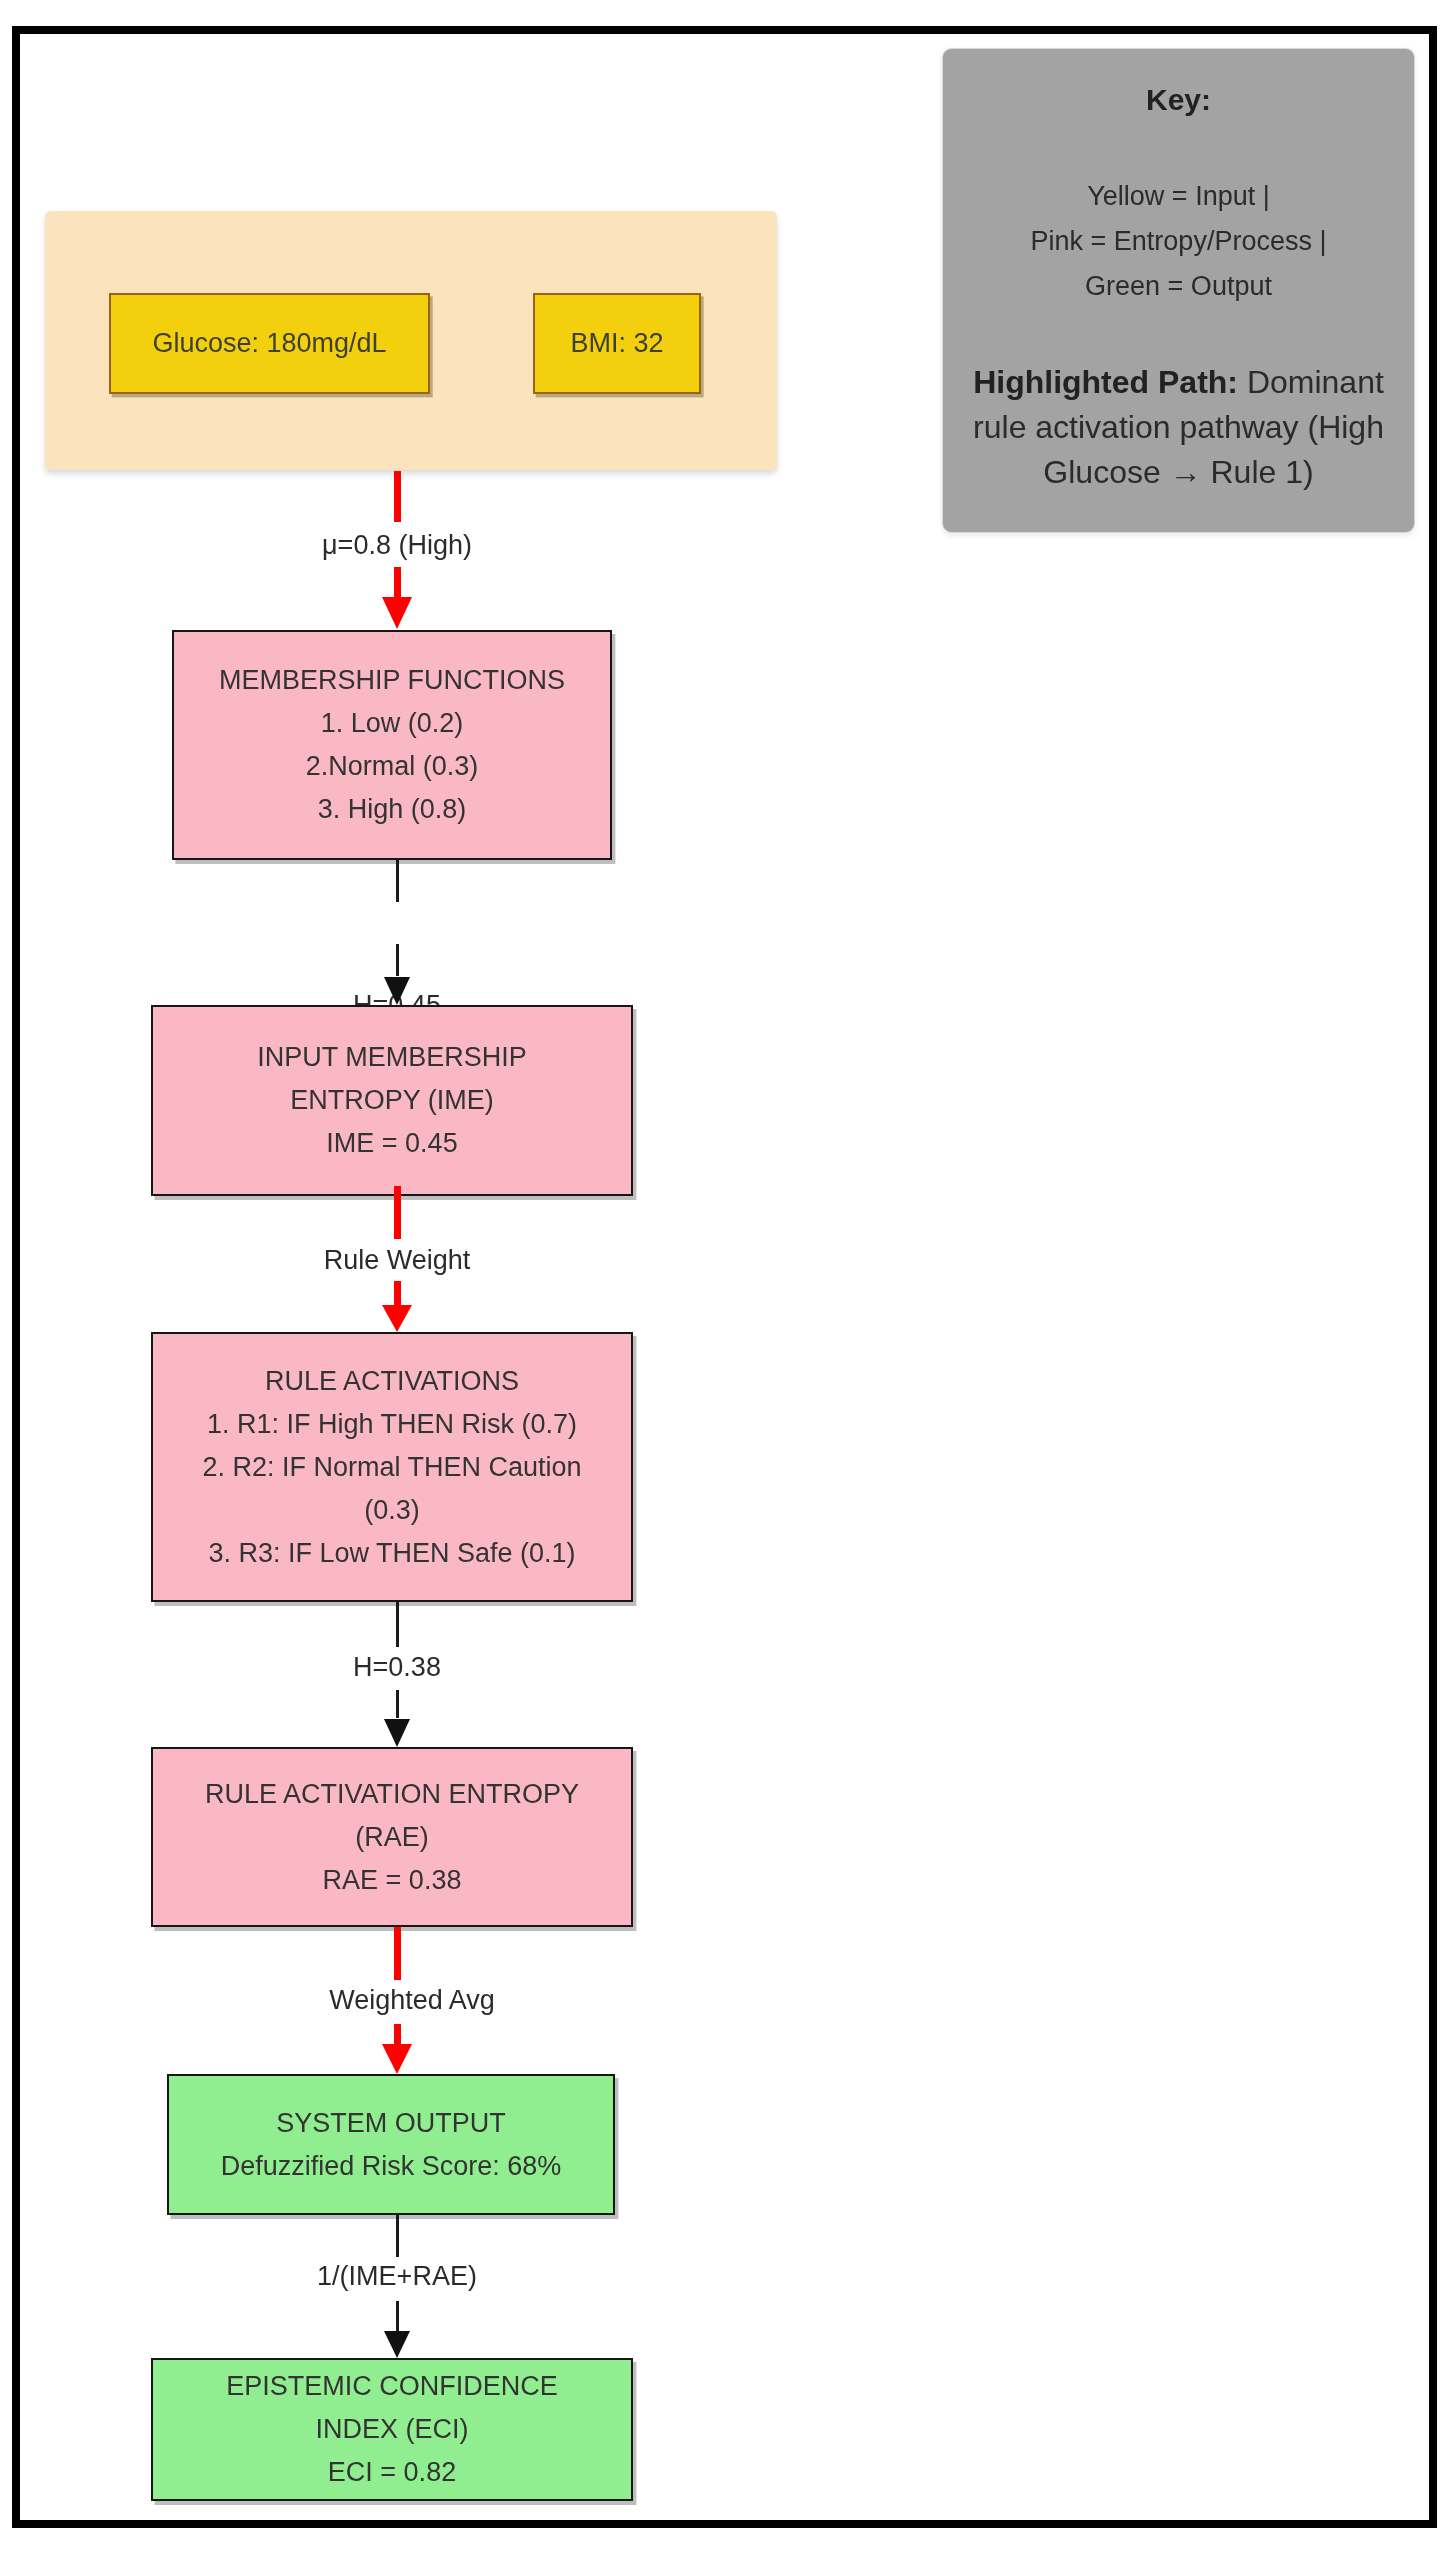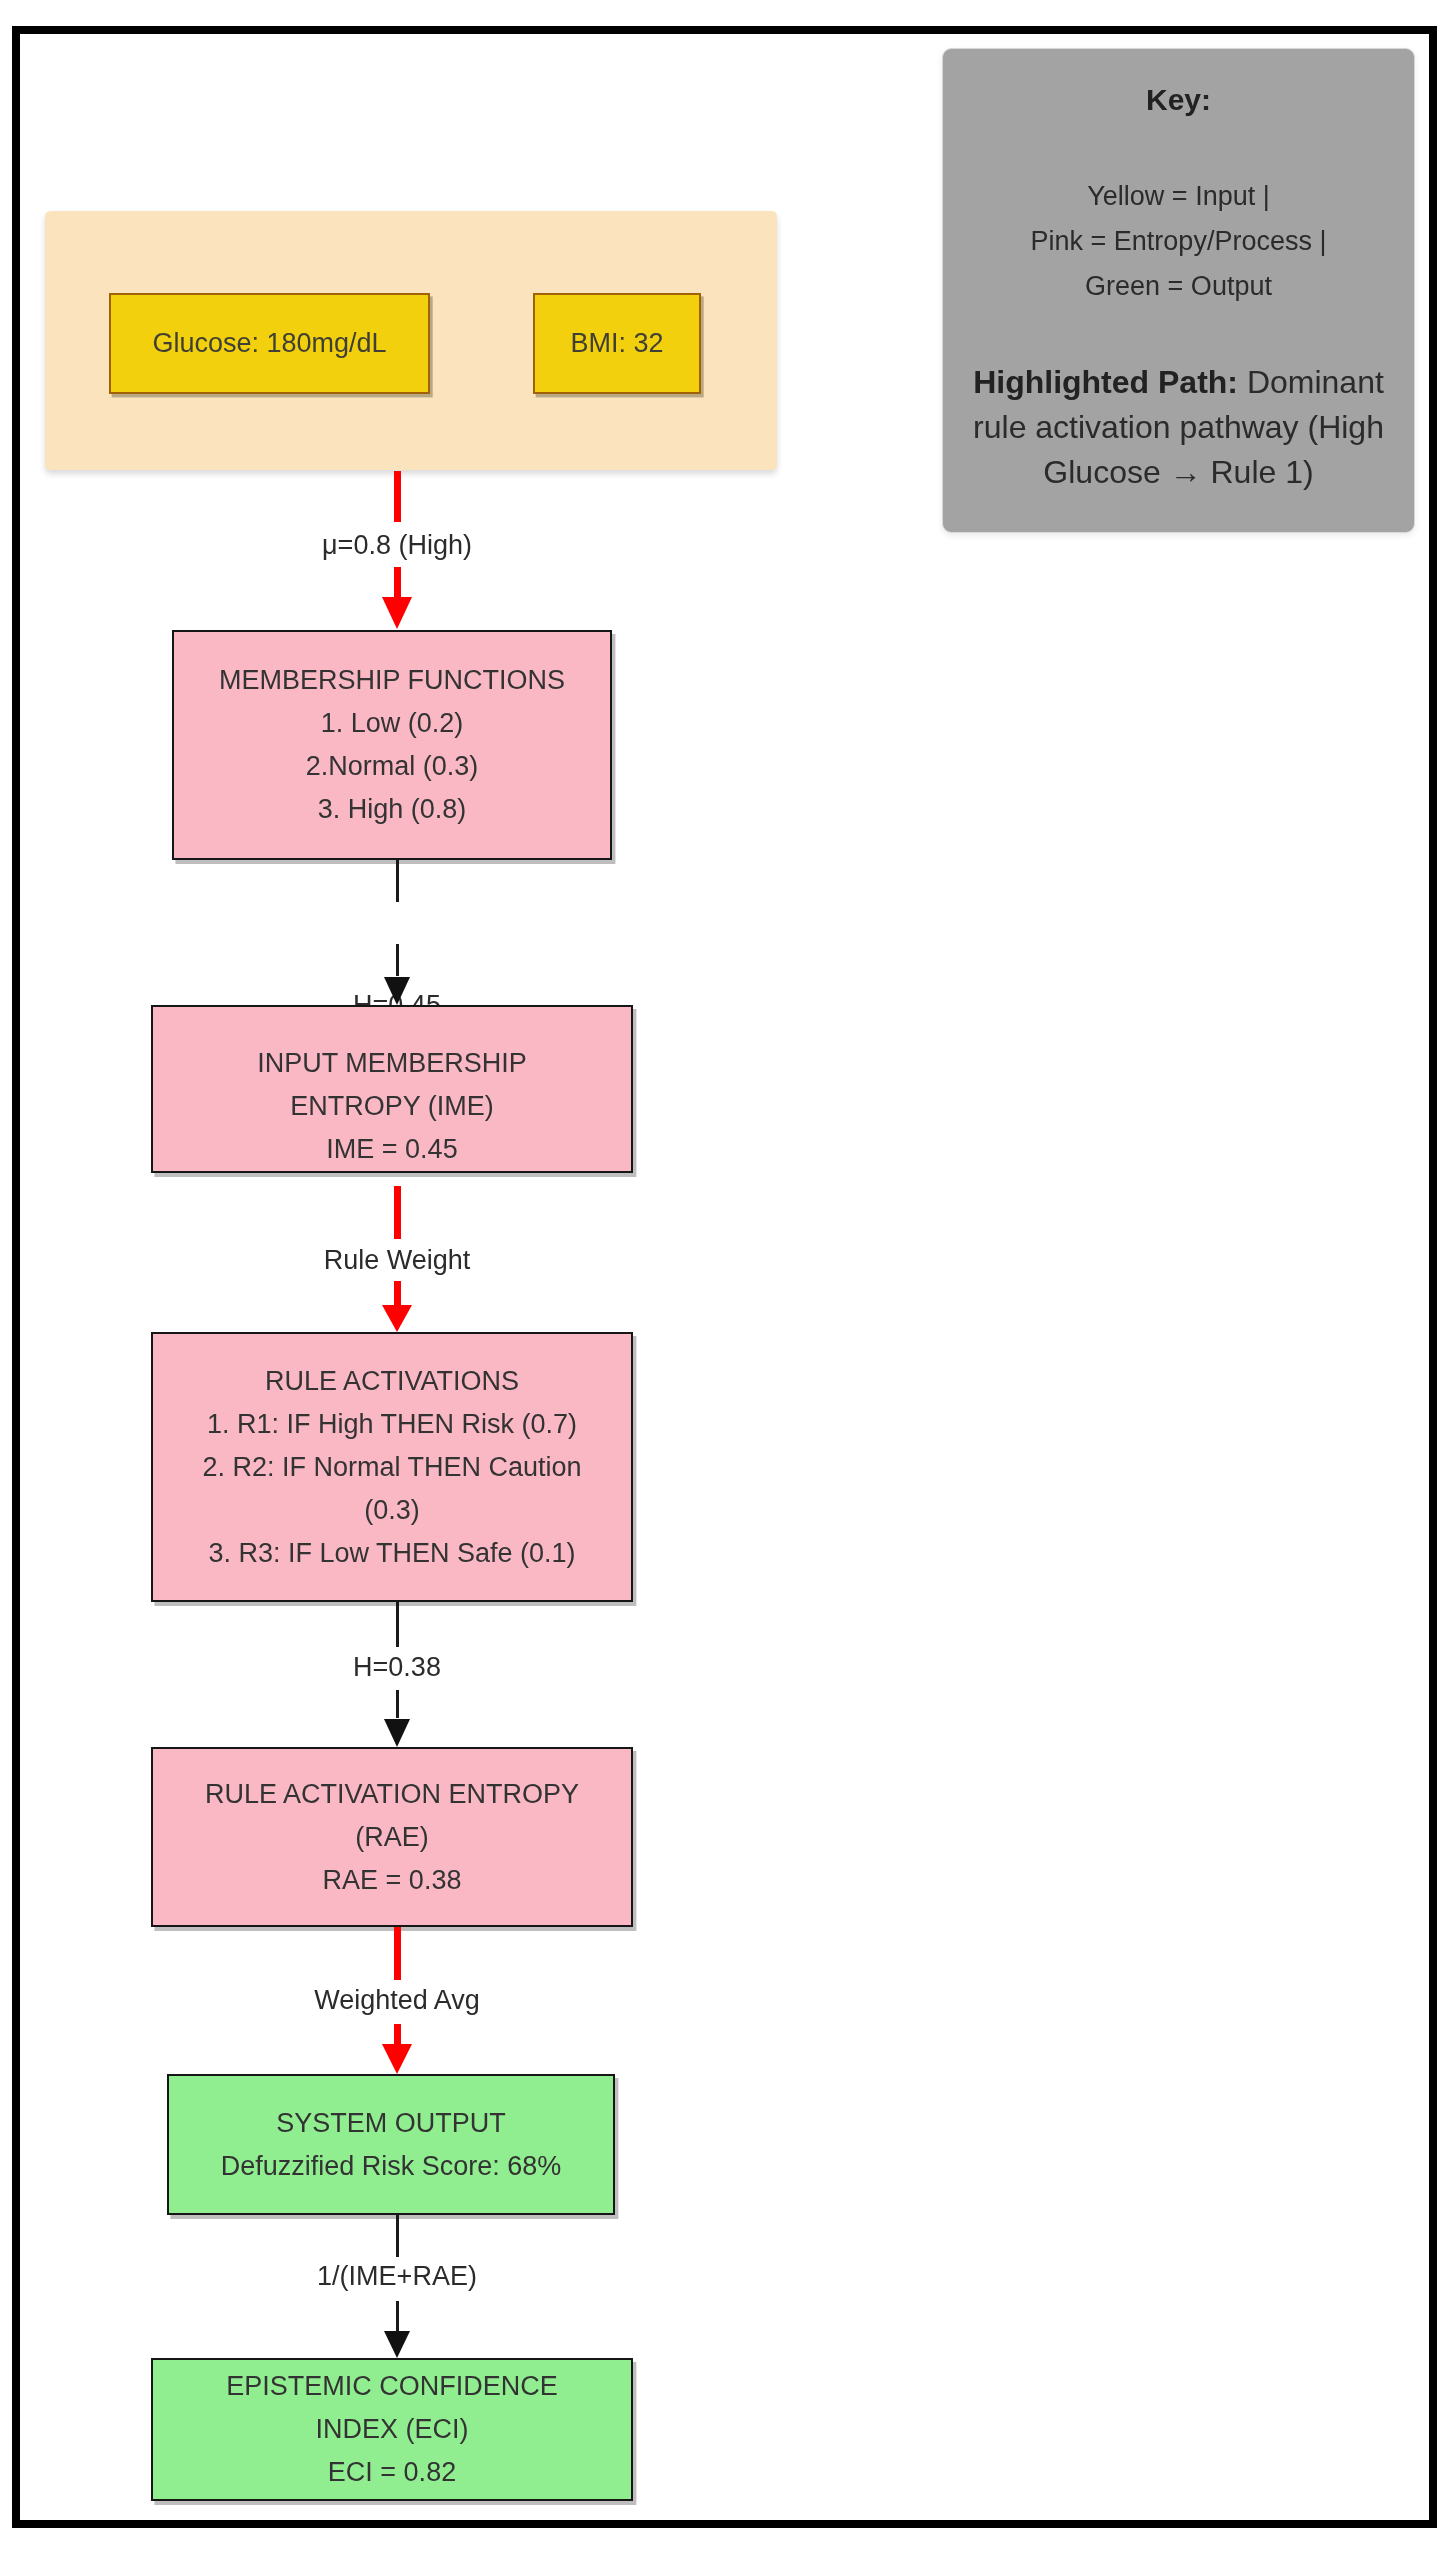--- a/index.html
+++ b/index.html
@@ -40,21 +40,21 @@
   
   .node{
     position:absolute;box-sizing:border-box;border:2px solid #161616;
     display:flex;flex-direction:column;align-items:center;justify-content:center;
     text-align:center;font-size:27px;line-height:43px;color:#333;
     box-shadow:3.4px 4px 0 rgba(70,70,70,0.35);
   }
   .process{background:#F9B8C4;}
   .output{background:#90EE90;}
   .node-mf {left:172px;top:630px;width:440px;height:230px;}
-  .node-ime{left:151px;top:1005px;width:482px;height:168px;justify-content:flex-end;}
+  .node-ime{left:151px;top:1005px;width:482px;height:191px;}
   .node-rules{left:151px;top:1332px;width:482px;height:270px;}
   .node-rae{left:151px;top:1747px;width:482px;height:180px;}
   .node-sys{left:167px;top:2074px;width:448px;height:141px;}
   .node-eci{left:151px;top:2358px;width:482px;height:143px;}
   
   .seg{position:absolute;}
   .seg.red{width:6.8px;left:394px;background:#FF0000;}
   .seg.blk{width:3.4px;left:396px;background:#1a1a1a;}
   .conn-label{
     position:absolute;left:397px;transform:translateX(-50%);
@@ -79,21 +79,21 @@
   .l3{top:1243px;}
   .c3b{top:1281px;height:24px;}
   .h3{top:1305px;border-top:27px solid #FF0000;}
   
   .c4a{top:1602px;height:45px;}
   .l4{top:1650px;}
   .c4b{top:1690px;height:28px;}
   .h4{top:1719px;border-top:28px solid #111;}
   
   .c5a{top:1927px;height:53px;}
-  .l5{top:1983px;}
+  .l5{top:1983px;margin-left:15px;}
   .c5b{top:2024px;height:20px;}
   .h5{top:2044px;border-top:30px solid #FF0000;}
   
   .c6a{top:2215px;height:42px;}
   .l6{top:2259px;}
   .c6b{top:2301px;height:30px;}
   .h6{top:2331px;border-top:27px solid #111;}
 </style>
 </head>
 <body>

